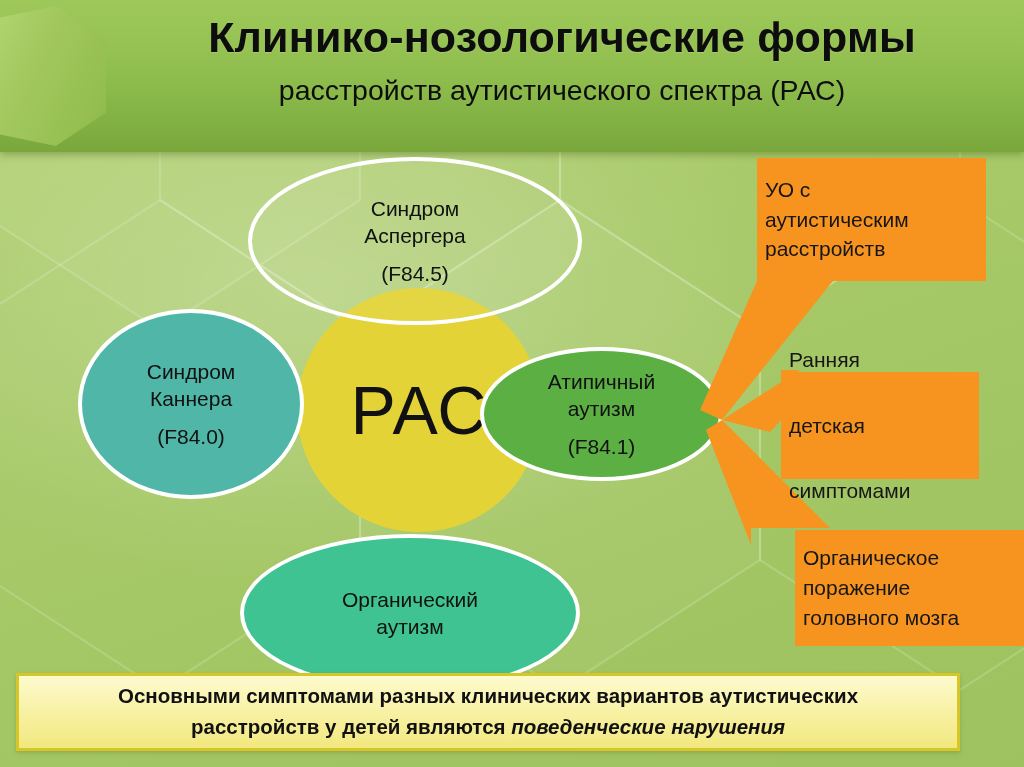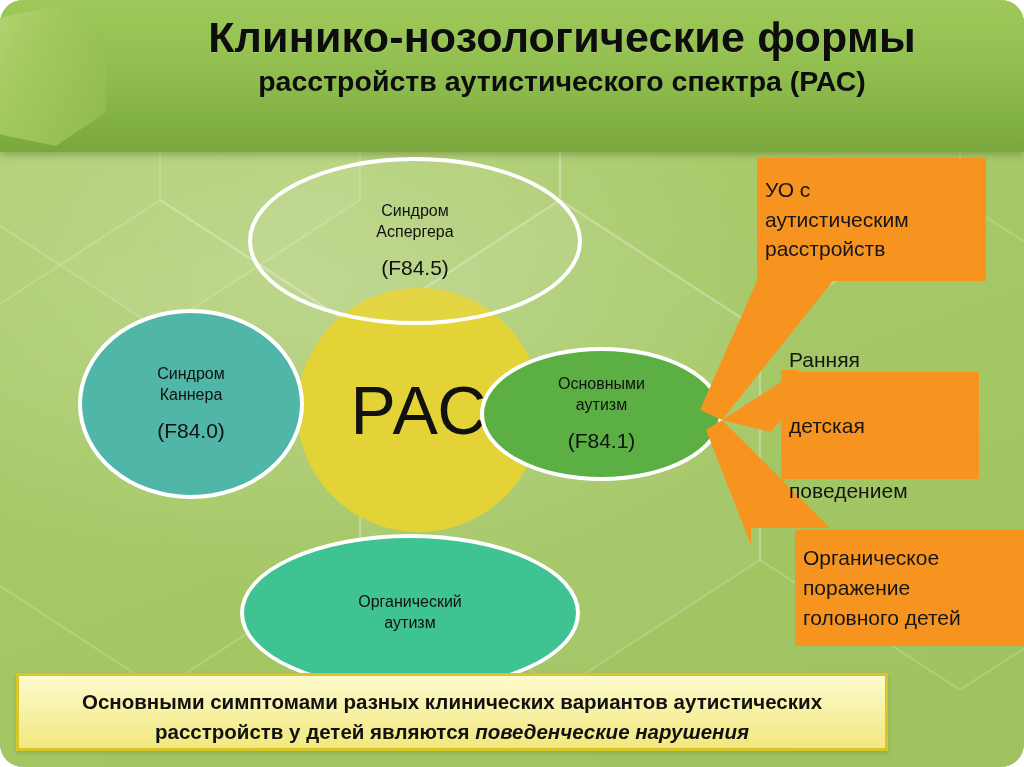--- a/index.html
+++ b/index.html
@@ -10,21 +10,20 @@
   body {
     font-family: "Liberation Sans", "DejaVu Sans", sans-serif;
   }
 
   #slide {
     position: relative;
     width: 1024px;
     height: 767px;
     overflow: hidden;
     background: #fca5a5;
-    border-radius: 23px;
   }
 
   
   .bg-base {
     position: absolute;
     inset: 0;
     background:
       radial-gradient(ellipse 70% 55% at 30% 38%, rgba(255,255,255,0.22), rgba(255,255,255,0) 70%),
       linear-gradient(160deg, #b2d072 0%, #a7c968 45%, #9ec25f 100%);
   }
@@ -65,22 +64,22 @@
   .title-main {
     font-size: 43px;
     font-weight: bold;
     letter-spacing: 0.2px;
     line-height: 1.08;
     white-space: nowrap;
     text-shadow: 0 1px 1px rgba(255,255,255,0.18);
   }
   .title-sub {
     font-size: 28.5px;
-    font-weight: bold;
-    margin-top: 6px;
+    font-weight: normal;
+    margin-top: 15px;
     line-height: 1.1;
     white-space: nowrap;
   }
 
   
   .venn {
     position: absolute;
     left: 0;
     top: 152px;
     width: 740px;
@@ -92,21 +91,21 @@
     border: 4px solid #ffffff;
     box-sizing: border-box;
     display: flex;
     flex-direction: column;
     align-items: center;
     justify-content: center;
     color: #111111;
     text-align: center;
     line-height: 1.3;
   }
-  .ellipse .lbl { font-size: 16px; text-align: right; }
+  .ellipse .lbl { font-size: 21px; text-align: right; }
   .ellipse .code { font-size: 21px; margin-top: 11px; }
 
   
   #el-asperger {
     left: 248px; top: 5px; width: 334px; height: 168px;
     background: rgba(255,255,255,0.06);
     z-index: 5;
   }
   
   #el-kanner {
@@ -164,29 +163,29 @@
   }
   #cb-uo      { left: 757px; top: 158px; width: 229px; height: 123px; }
   #cb-schizo  { left: 781px; top: 372px; width: 198px; height: 107px; gap: 36px; }
   #cb-organic { left: 751px; top: 530px; width: 230px; height: 116px; margin-left: 44px; }
 
   
   .footer-band {
     position: absolute;
     left: 16px;
     top: 673px;
-    width: 872px;
+    width: 944px;
     height: 78px;
     background: linear-gradient(180deg, #fdfbcf 0%, #f7f0a0 55%, #f2e87f 100%);
     border: 3px solid #d6c627;
     box-sizing: border-box;
     display: flex;
     flex-direction: column;
     align-items: center;
-    justify-content: flex-end;
+    justify-content: center;
     color: #111111;
     text-align: center;
     z-index: 12;
     box-shadow: 0 2px 4px rgba(90,95,20,0.25);
   }
   .footer-line {
     font-size: 20.5px;
     font-weight: bold;
     line-height: 1.5;
     white-space: nowrap;
@@ -236,21 +235,21 @@
       <div class="code">(F84.5)</div>
     </div>
 
     <div class="ellipse" id="el-kanner">
       <div class="lbl">Синдром</div>
       <div class="lbl">Каннера</div>
       <div class="code">(F84.0)</div>
     </div>
 
     <div class="ellipse" id="el-atypical">
-      <div class="lbl">Основными</div>
+      <div class="lbl">Атипичный</div>
       <div class="lbl">аутизм</div>
       <div class="code">(F84.1)</div>
     </div>
 
     <div class="ellipse" id="el-organic">
       <div class="lbl">Органический</div>
       <div class="lbl">аутизм</div>
     </div>
   </div>
 
@@ -264,27 +263,27 @@
 
   <div class="callout-box" id="cb-uo">
     <div>УО  с</div>
     <div>аутистическим</div>
     <div>расстройств</div>
   </div>
 
   <div class="callout-box" id="cb-schizo">
     <div>Ранняя</div>
     <div>детская</div>
-    <div>поведением</div>
+    <div>симптомами</div>
   </div>
 
   <div class="callout-box" id="cb-organic">
     <div>Органическое</div>
     <div>поражение</div>
-    <div>головного  детей</div>
+    <div>головного  мозга</div>
   </div>
 
   <div class="footer-band">
     <div class="footer-line">Основными симптомами разных клинических вариантов аутистических</div>
     <div class="footer-line"><span>расстройств у детей являются </span><span class="ital">поведенческие нарушения</span></div>
   </div>
 
 </div>
 
 </body></html>

